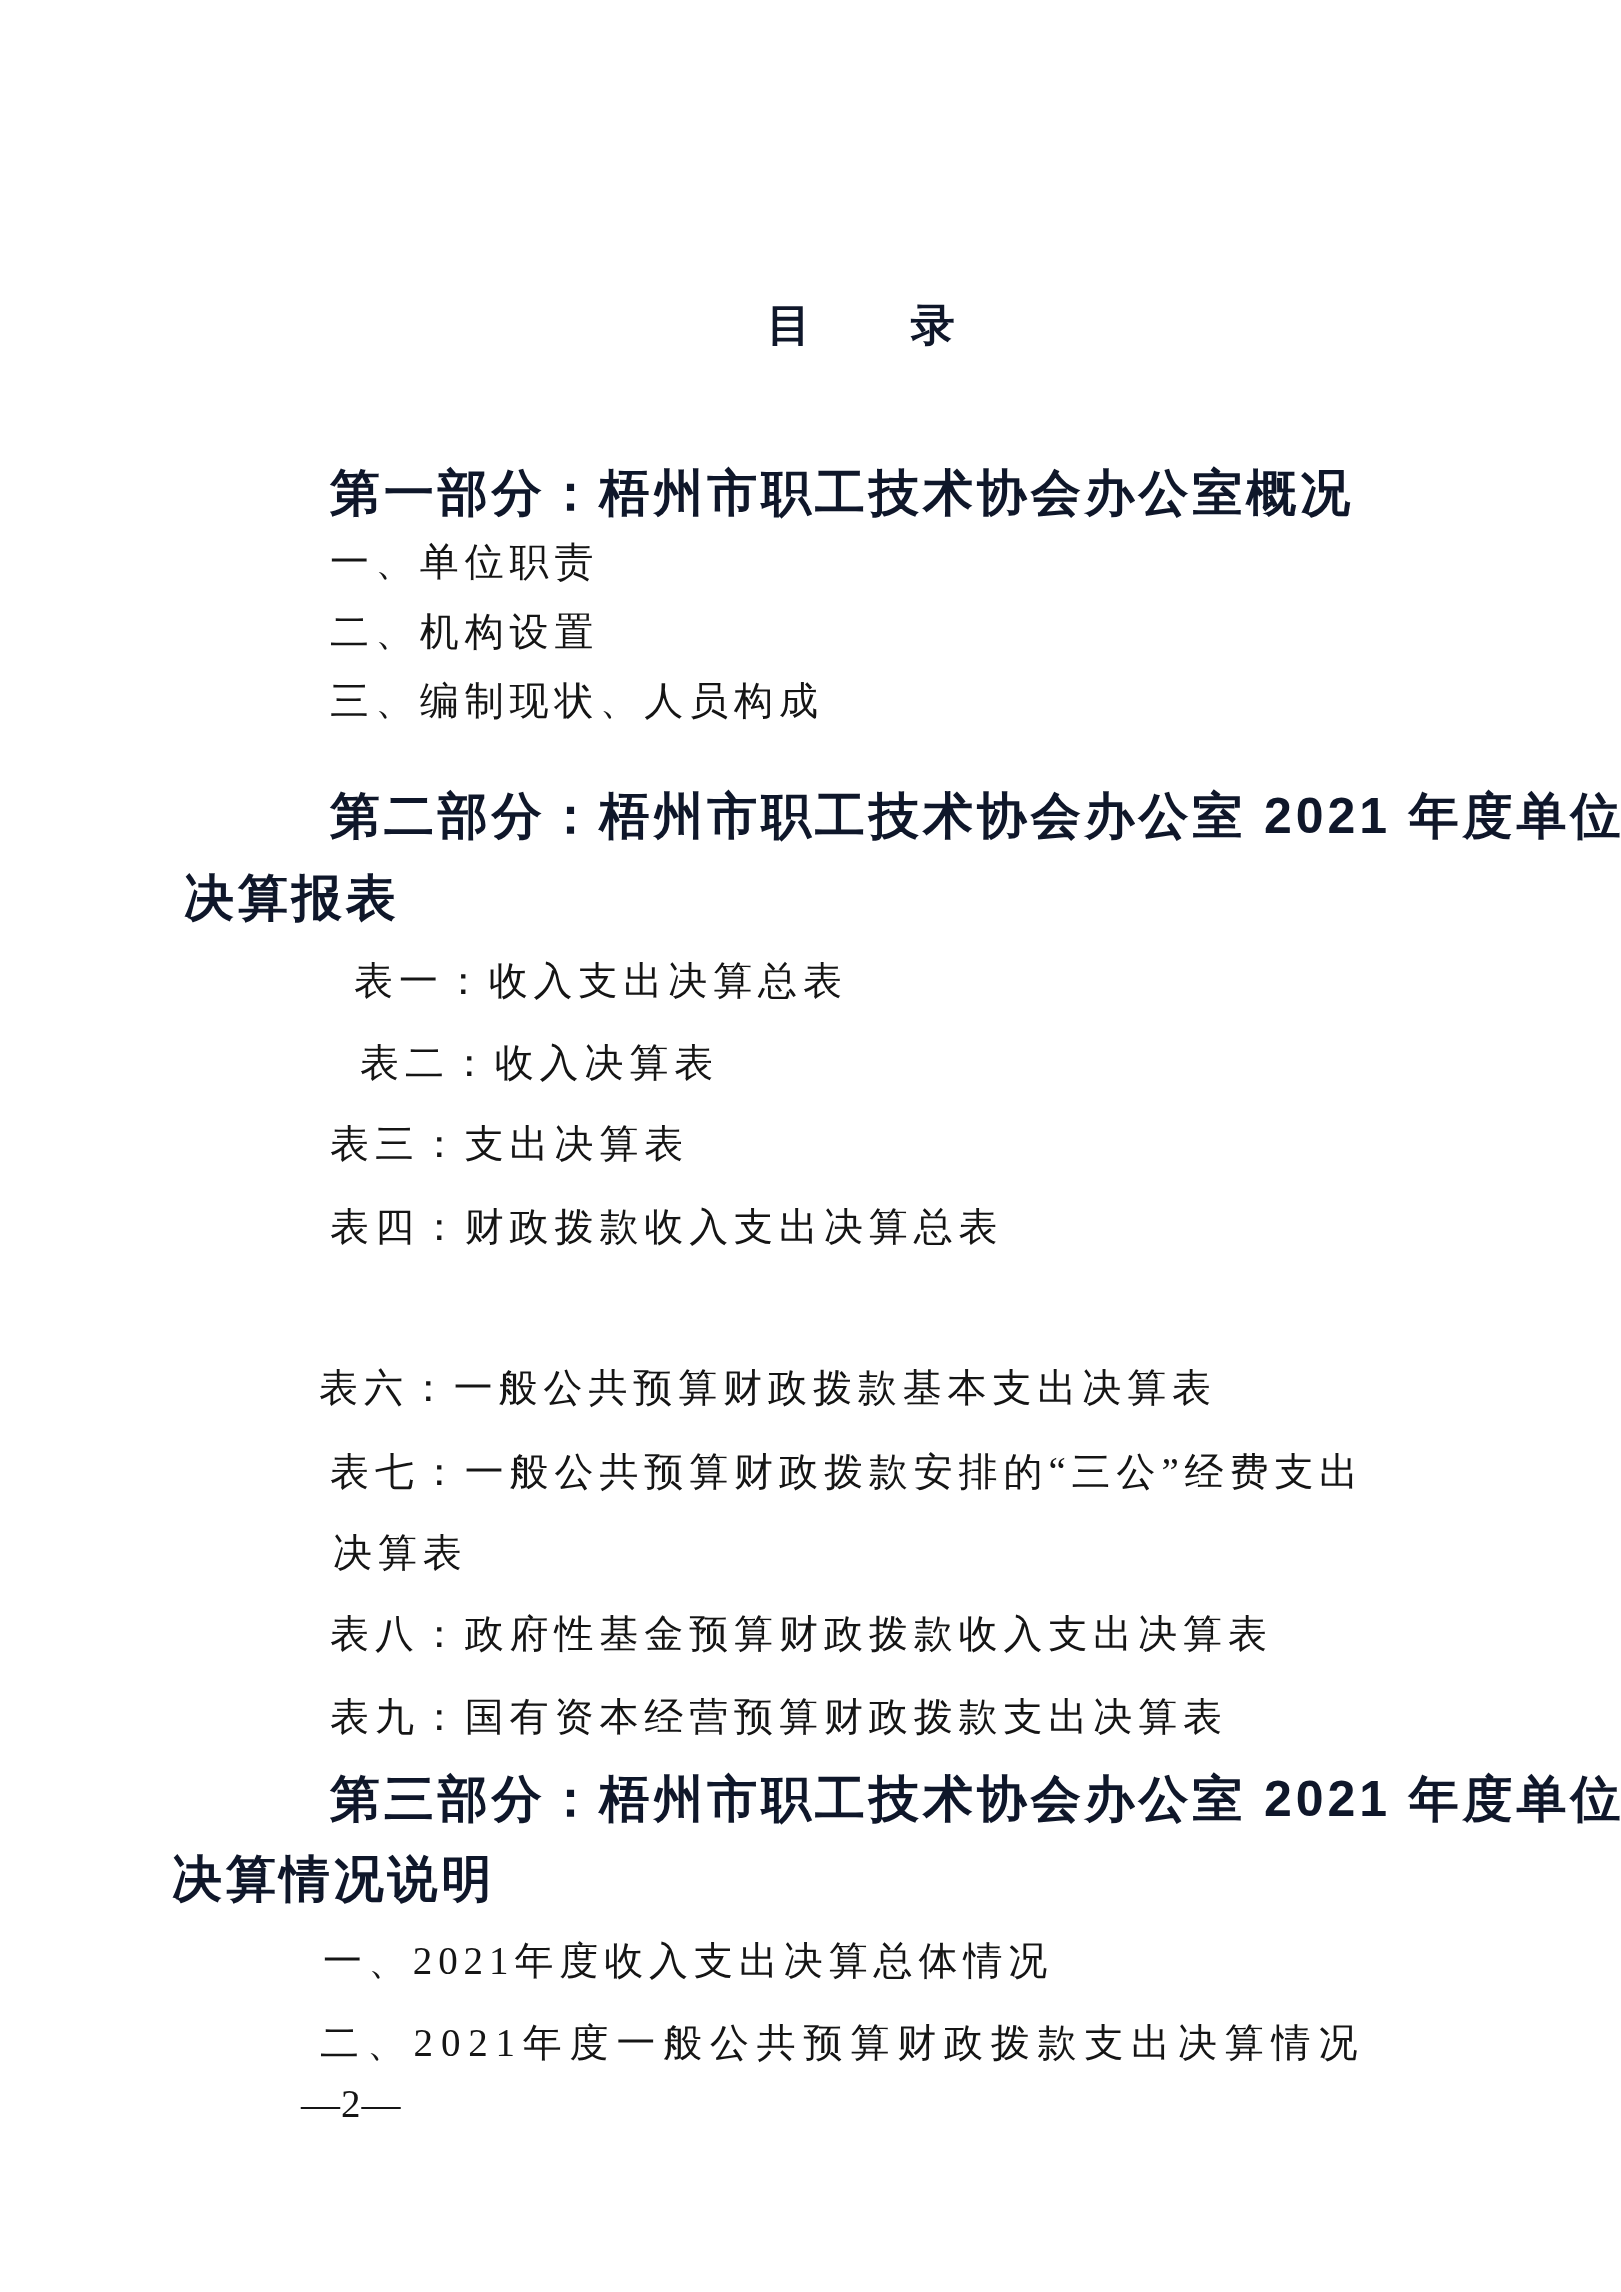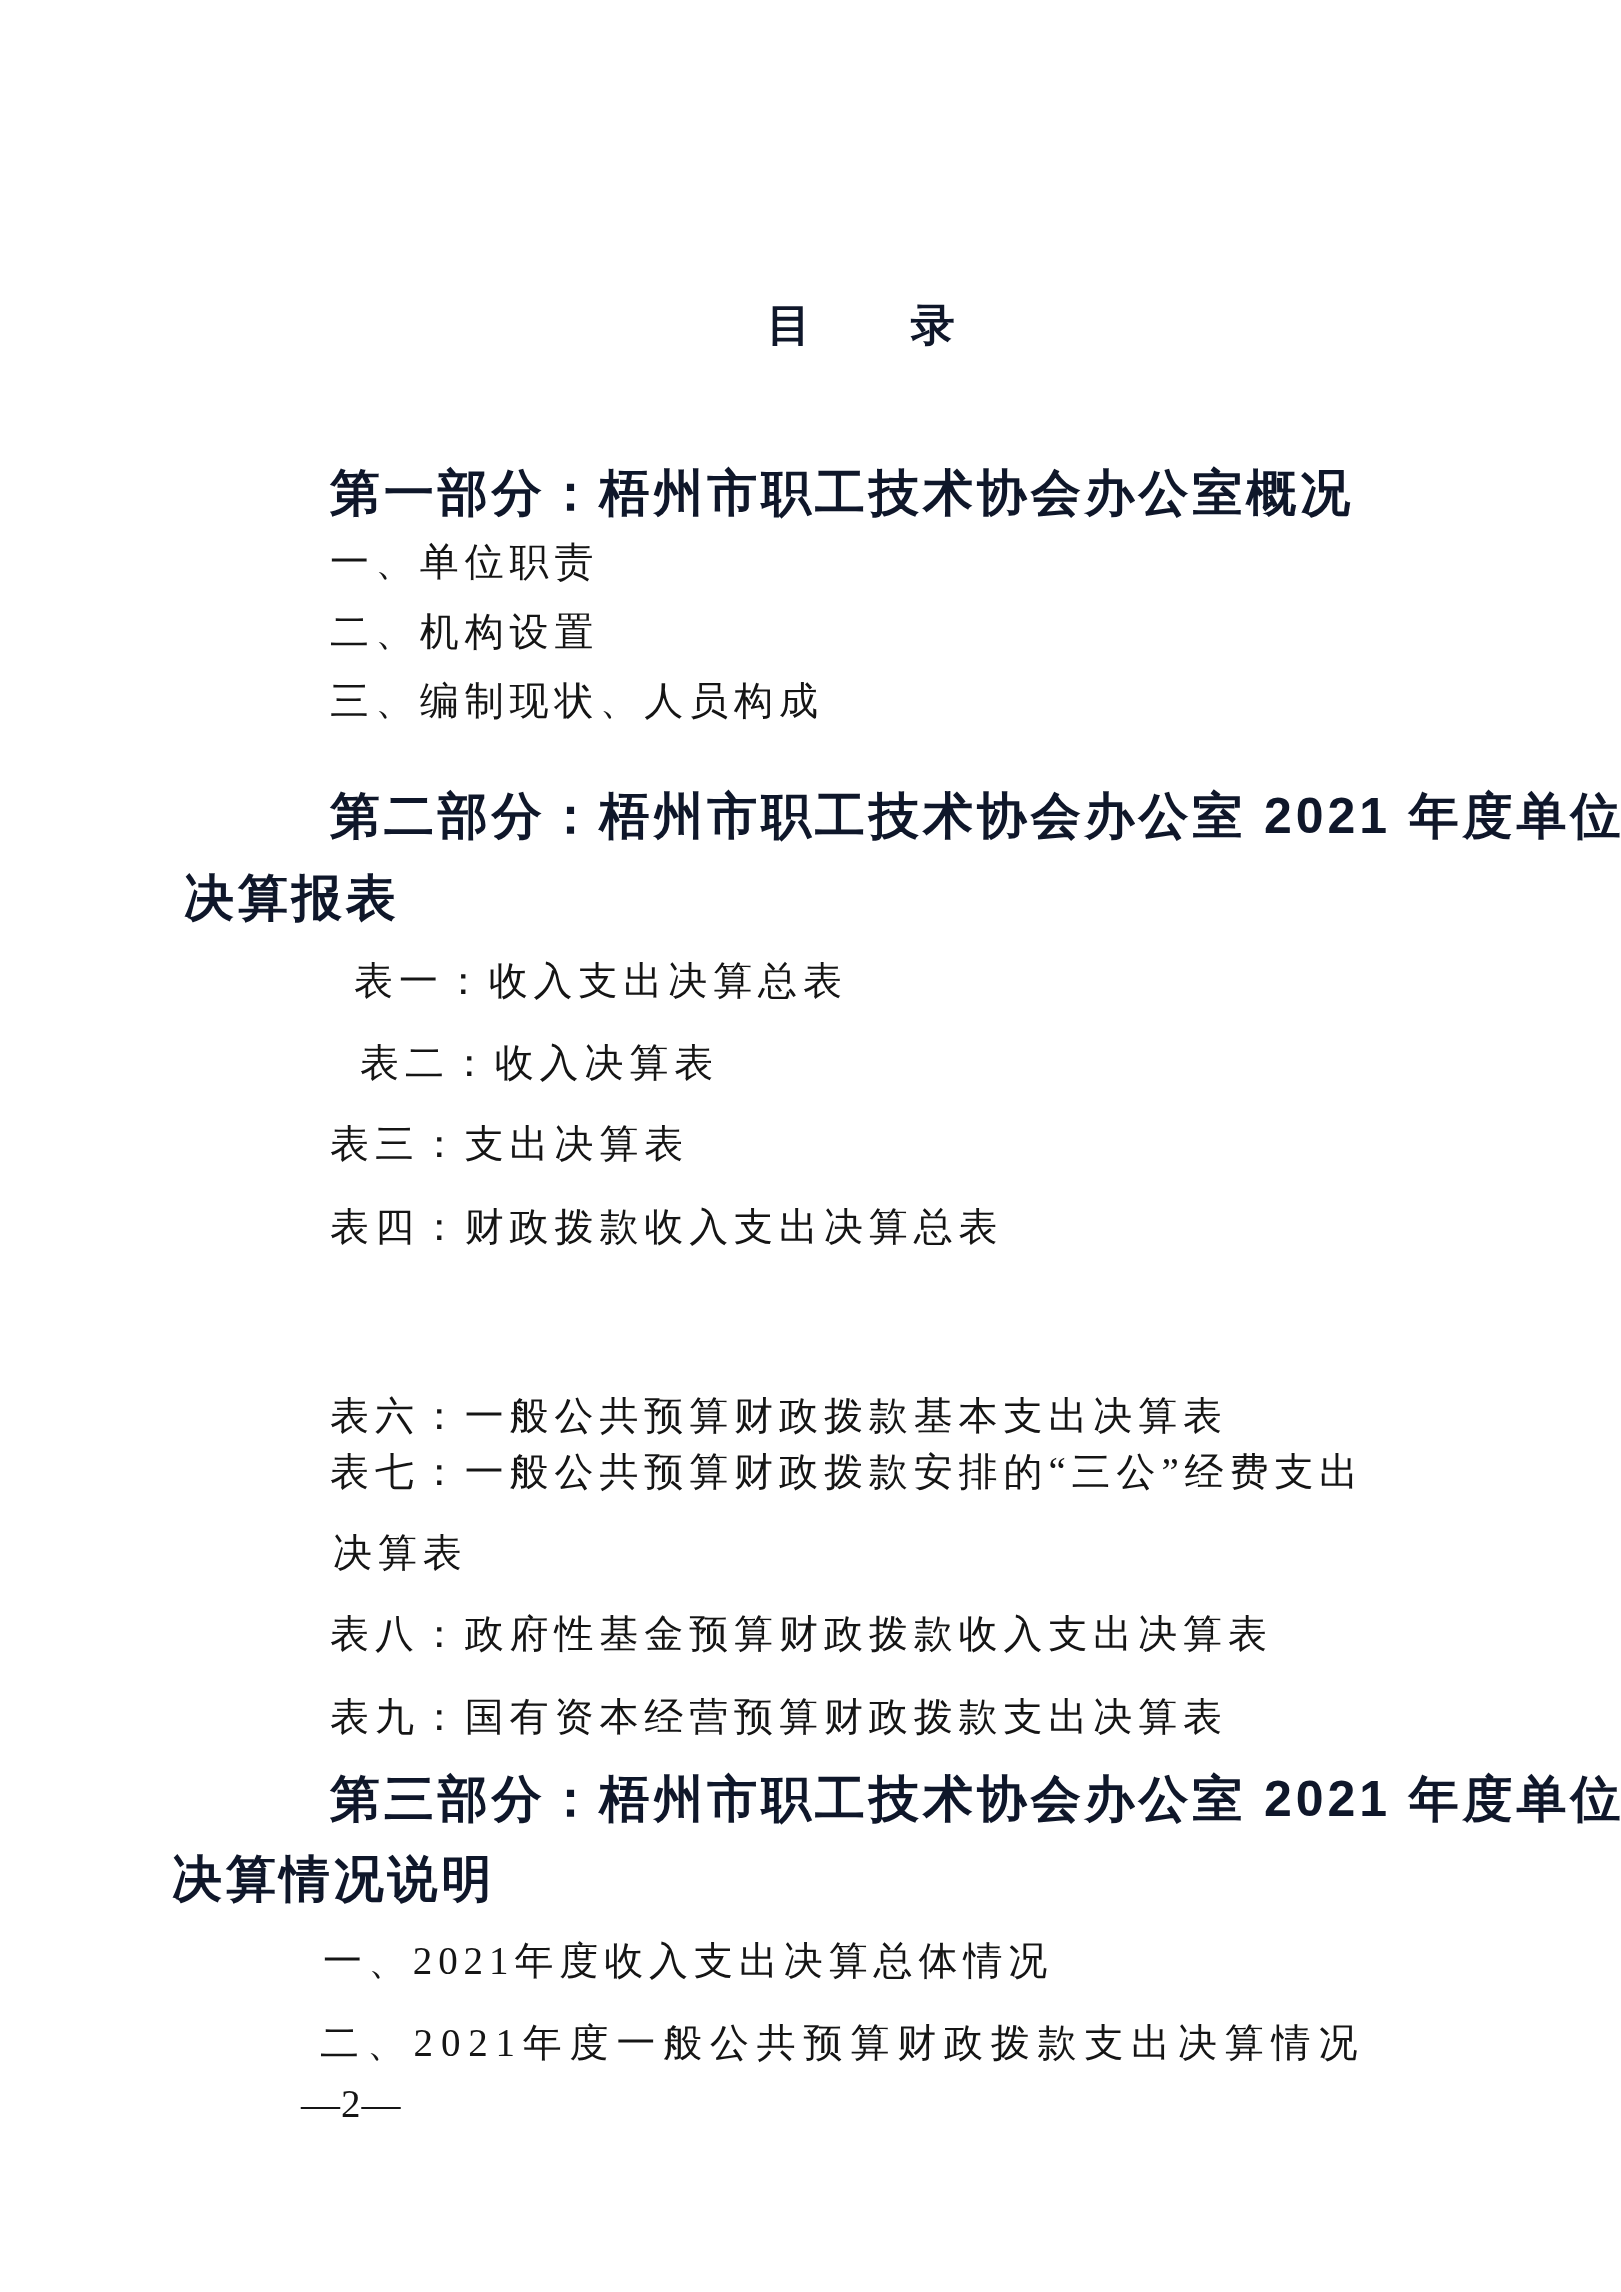--- a/index.html
+++ b/index.html
@@ -63,21 +63,21 @@
   <div class="line toc-item" style="left:330px; top:612px;">二、机构设置</div>
   <div class="line toc-item" style="left:330px; top:681px;">三、编制现状、人员构成</div>
 
   <div class="line part-heading" style="left:330px; top:791px;">第二部分：梧州市职工技术协会办公室 2021 年度单位</div>
   <div class="line part-heading" style="left:184px; top:873px;">决算报表</div>
 
   <div class="line toc-item" style="left:330px; top:961px;margin-left:24px;">表一：收入支出决算总表</div>
   <div class="line toc-item" style="left:312px; top:1043px;margin-left:48px;">表二：收入决算表</div>
   <div class="line toc-item" style="left:330px; top:1124px;">表三：支出决算表</div>
   <div class="line toc-item" style="left:330px; top:1207px;">表四：财政拨款收入支出决算总表</div>
-  <div class="line toc-item" style="left:330px; top:1368px;margin-top:28px;">表六：一般公共预算财政拨款基本支出决算表</div>
+  <div class="line toc-item" style="left:319px; top:1368px;">表六：一般公共预算财政拨款基本支出决算表</div>
   <div class="line toc-item" style="left:330px; top:1452px;">表七：一般公共预算财政拨款安排的“三公”经费支出</div>
   <div class="line toc-item" style="left:333px; top:1533px;">决算表</div>
   <div class="line toc-item" style="left:330px; top:1614px;">表八：政府性基金预算财政拨款收入支出决算表</div>
   <div class="line toc-item" style="left:330px; top:1697px;">表九：国有资本经营预算财政拨款支出决算表</div>
 
   <div class="line part-heading" style="left:330px; top:1774px;">第三部分：梧州市职工技术协会办公室 2021 年度单位</div>
   <div class="line part-heading" style="left:172px; top:1854px;">决算情况说明</div>
 
   <div class="line toc-item" style="left:323px; top:1941px;">一、2021年度收入支出决算总体情况</div>
   <div class="line toc-item spread-lg" style="left:320px; top:2023px;">二、2021年度一般公共预算财政拨款支出决算情况</div>

